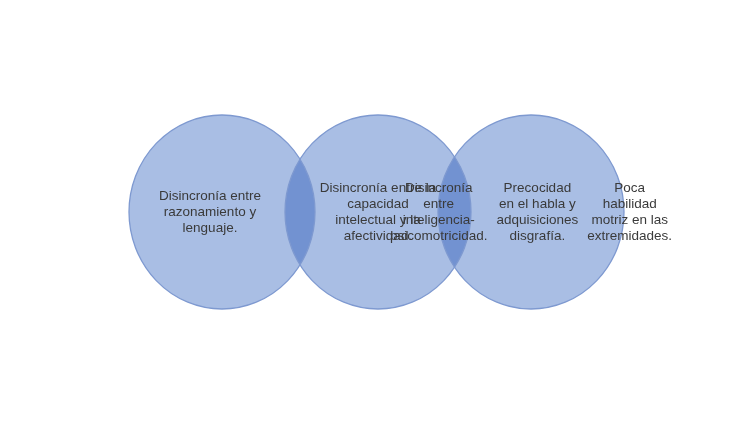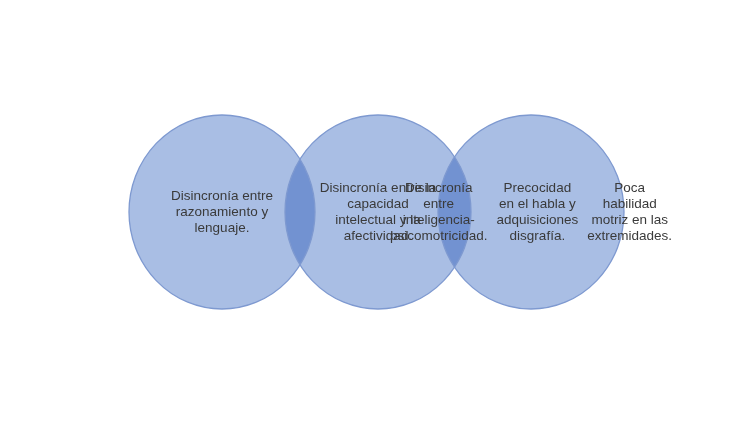--- a/index.html
+++ b/index.html
@@ -20,21 +20,21 @@
     position: absolute;
     top: 115px;
     width: 190px; height: 194px;
     display: flex; flex-direction: row;
     justify-content: center; align-items: center;
     gap: 9px;
     text-align: center;
     font-size: 13.5px;
     line-height: 1.2;
   }
-  .ct-left   { left: 127px; justify-content: center; }
+  .ct-left   { left: 115px; justify-content: center; }
   .ct-middle { left: 283px; }
   .ct-right  { left: 436px; }
   .ct-left  p { max-width: 132px; }
   .ct-middle p { max-width: 120px; }
   .ct-right p { max-width: 122px; }
 </style>
 </head>
 <body>
 
 <div class="stage" style="background: rgb(255, 255, 255);">

